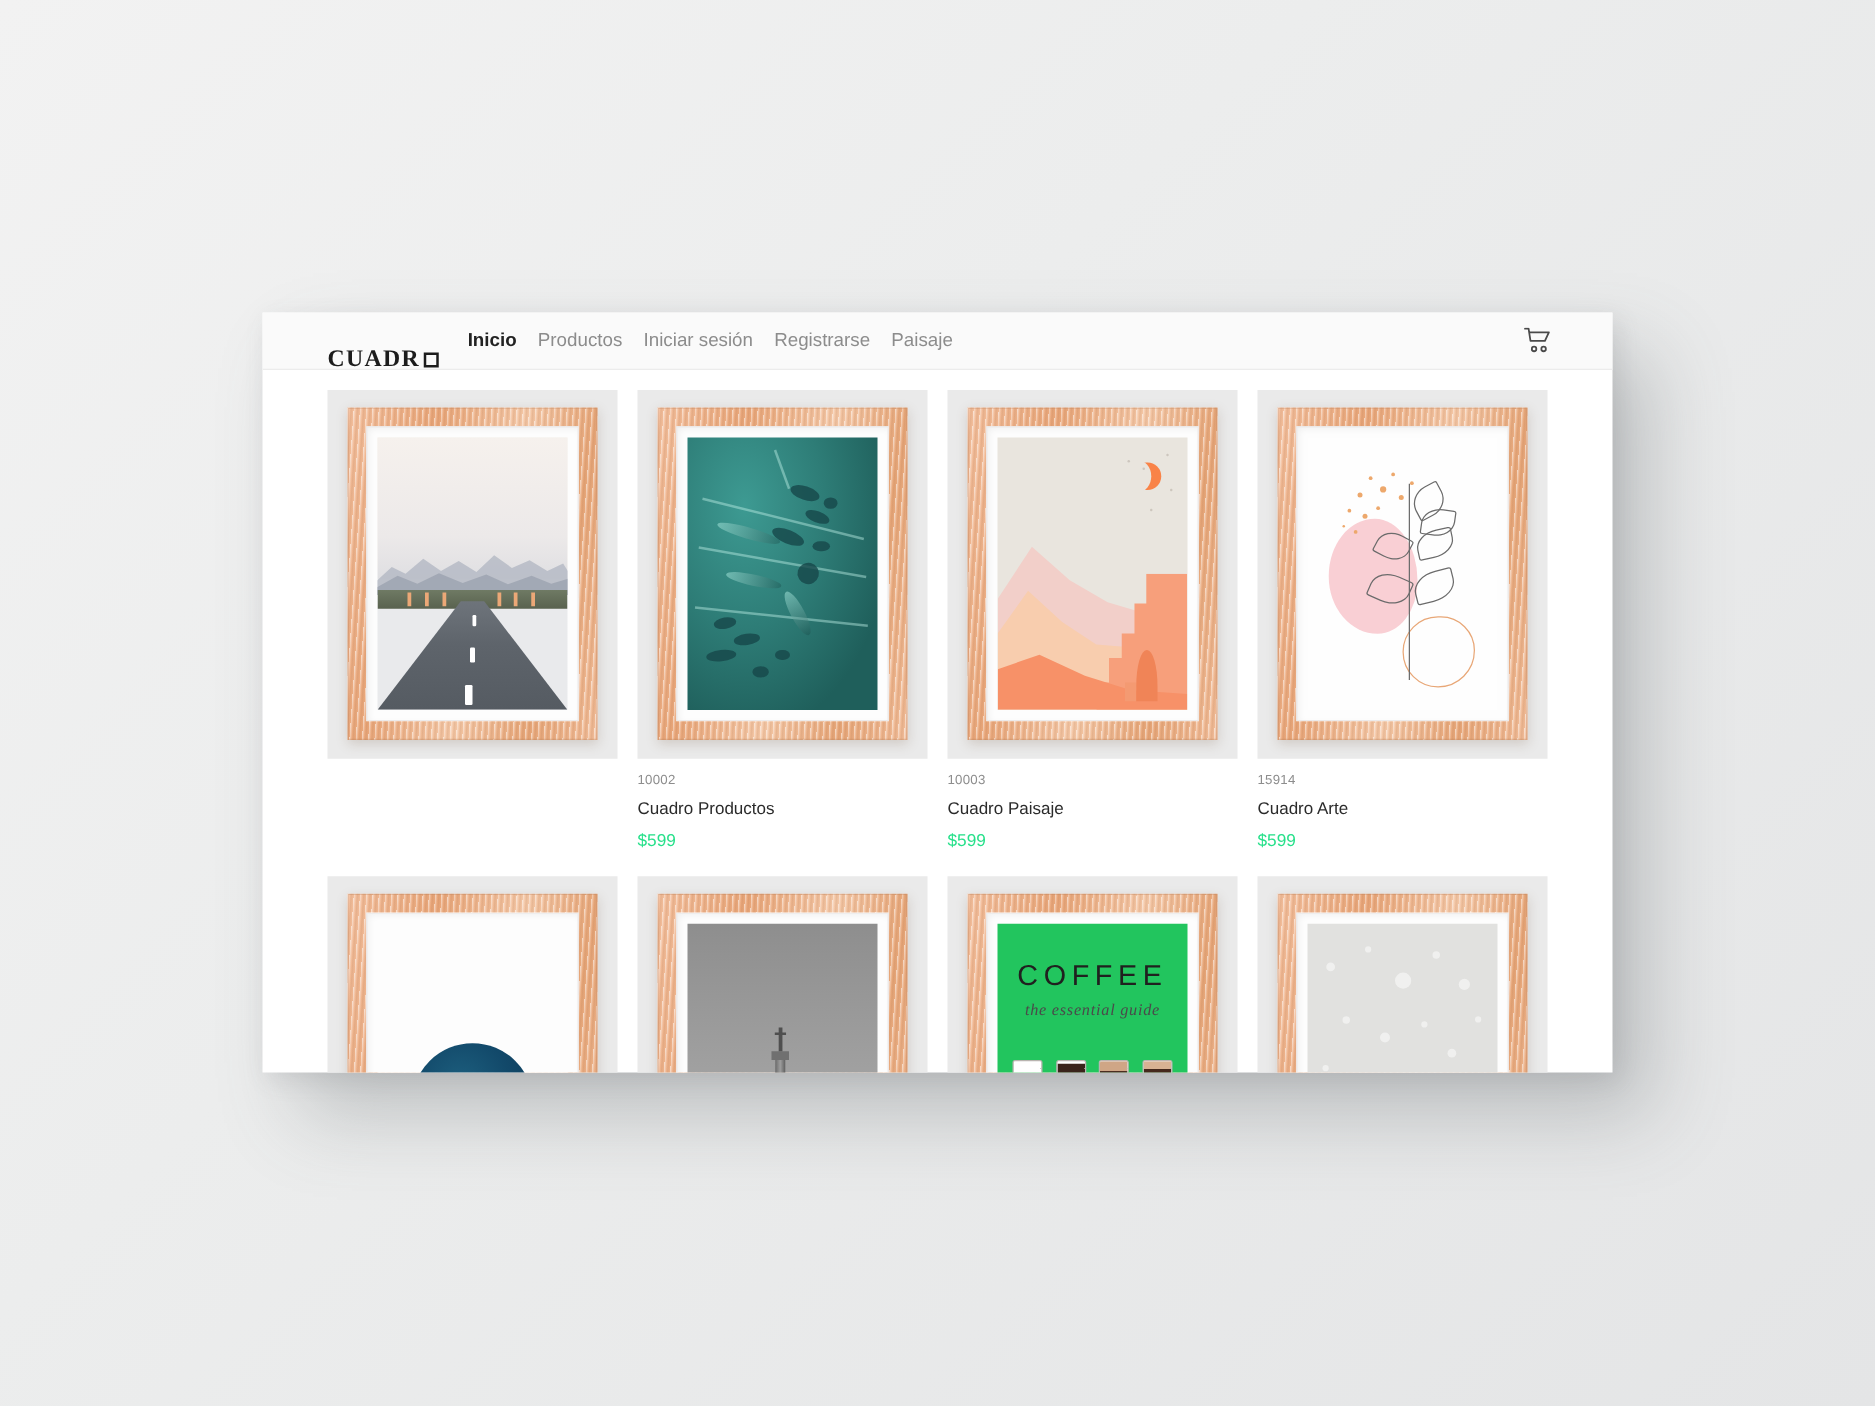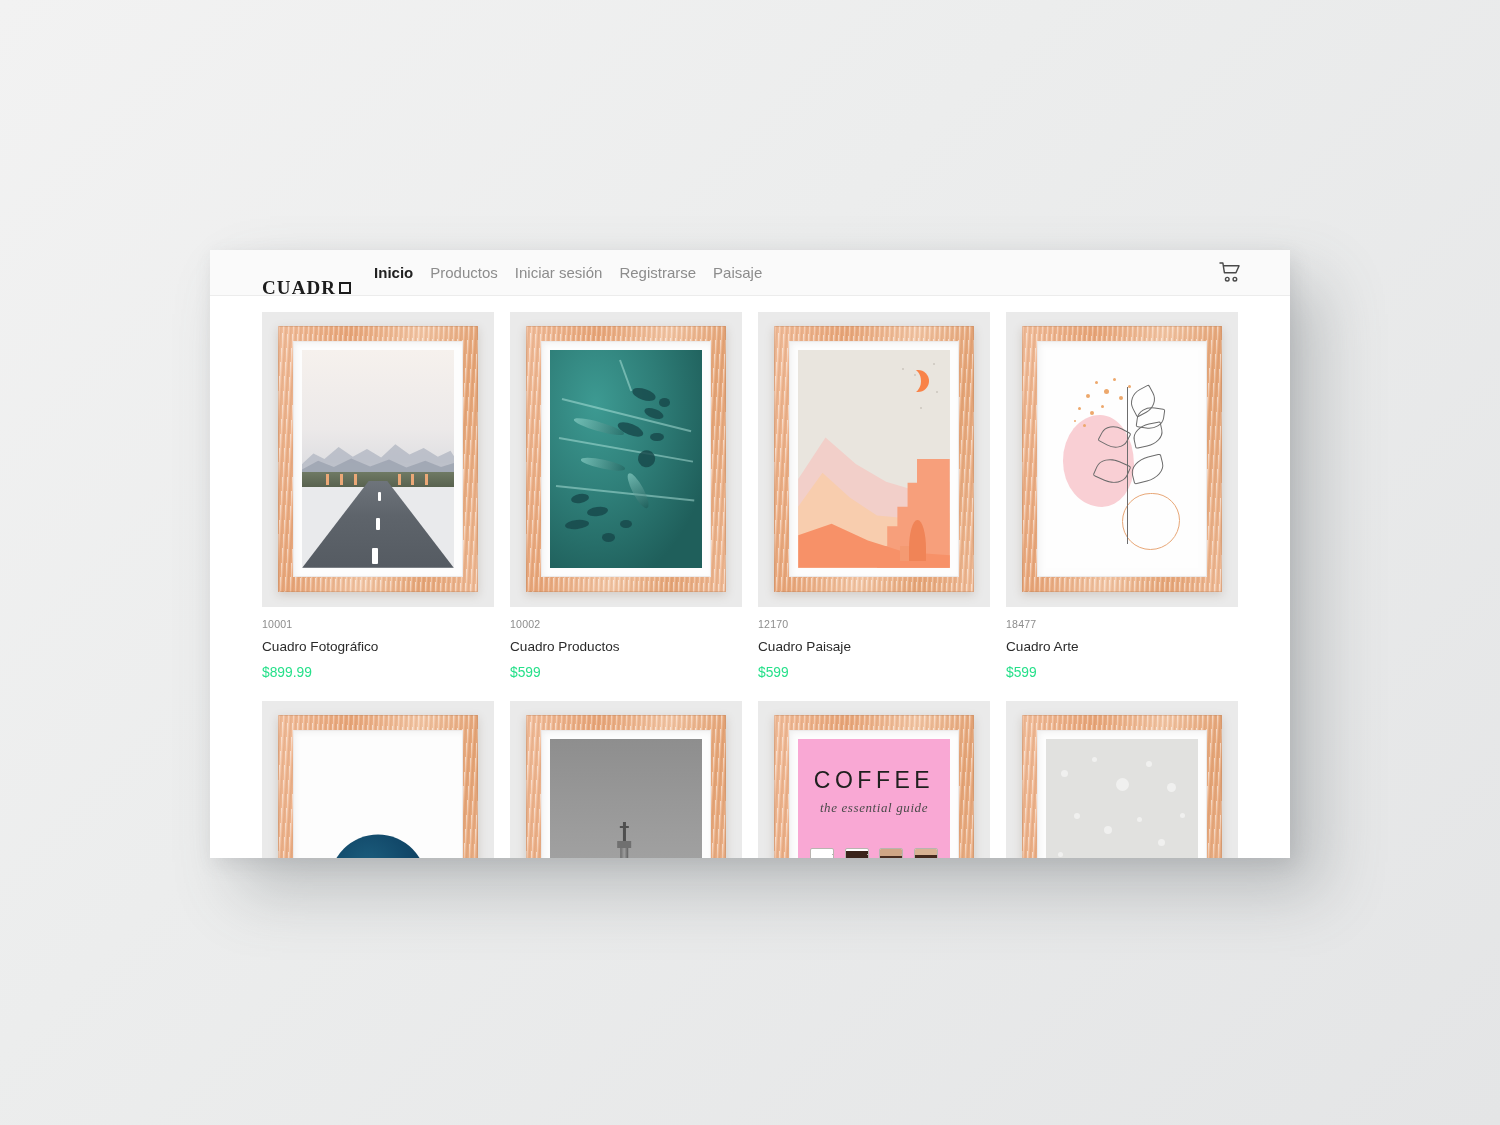--- a/index.html
+++ b/index.html
@@ -306,21 +306,21 @@
     background:#4f4f4f;
   }
   .art-mono .cross-h {
     position:absolute; left:49%; bottom:59%;
     transform:translateX(-50%);
     width:5.5%; height:1.3%;
     background:#4f4f4f;
   }
 
   
-  .art-coffee { background:#f9a8d4; }
+  .art-coffee { background:#22c55e; }
   .art-coffee .ctitle {
     position:absolute; left:0; right:0; top:13%;
     text-align:center;
     font-family:"Liberation Sans", sans-serif;
     font-size:23px; letter-spacing:4.5px; color:#20201f;
   }
   .art-coffee .csub {
     position:absolute; left:0; right:0; top:28%;
     text-align:center;
     font-family:"Liberation Serif", serif;
@@ -397,25 +397,20 @@
               <div class="post" style="left:34%"></div>
               <div class="post" style="left:63%"></div>
               <div class="post" style="left:72%"></div>
               <div class="post" style="left:81%"></div>
               <div class="dash" style="left:50%;top:65%;width:3px;height:9px;"></div>
               <div class="dash" style="left:49%;top:77%;width:4px;height:12px;"></div>
               <div class="dash" style="left:46%;top:91%;width:6px;height:16px;"></div>
             </div>
           </div>
         </div>
-      </div>
-      <div class="meta">
-        <div class="sku">10001</div>
-        <div class="pname">Cuadro Fotográfico</div>
-        <div class="price" style="color: rgb(38, 224, 138);">$899.99</div>
       </div>
     </div>
 
     <div class="card">
       <div class="thumb">
         <div class="frame tall">
           <div class="mat">
             <div class="art art-leaf">
               <div class="rib" style="left:8%;top:22%;width:88%;transform:rotate(14deg)"></div>
               <div class="rib" style="left:6%;top:40%;width:90%;transform:rotate(10deg)"></div>
@@ -461,21 +456,21 @@
               <div class="h2"></div>
               <div class="stairs"></div>
               <div class="dune"></div>
               <div class="step"></div>
               <div class="door"></div>
             </div>
           </div>
         </div>
       </div>
       <div class="meta">
-        <div class="sku">12170</div>
+        <div class="sku">10003</div>
         <div class="pname">Cuadro Paisaje</div>
         <div class="price" style="color: rgb(38, 224, 138);">$599</div>
       </div>
     </div>
 
     <div class="card">
       <div class="thumb">
         <div class="frame tall">
           <div class="mat">
             <div class="art art-botanic">
@@ -497,21 +492,21 @@
               <div class="leaf" style="left:60%;top:26%;width:18%;height:10%;transform:rotate(8deg)"></div>
               <div class="leaf" style="left:36%;top:35%;width:18%;height:10%;transform:rotate(28deg)"></div>
               <div class="leaf" style="left:57%;top:34%;width:20%;height:10%;transform:rotate(-12deg)"></div>
               <div class="leaf" style="left:33%;top:50%;width:21%;height:11%;transform:rotate(24deg)"></div>
               <div class="leaf" style="left:56%;top:49%;width:22%;height:11%;transform:rotate(-14deg)"></div>
             </div>
           </div>
         </div>
       </div>
       <div class="meta">
-        <div class="sku">18477</div>
+        <div class="sku">15914</div>
         <div class="pname">Cuadro Arte</div>
         <div class="price" style="color: rgb(38, 224, 138);">$599</div>
       </div>
     </div>
 
     <div class="card">
       <div class="thumb">
         <div class="frame tall">
           <div class="mat">
             <div class="art art-constel">

